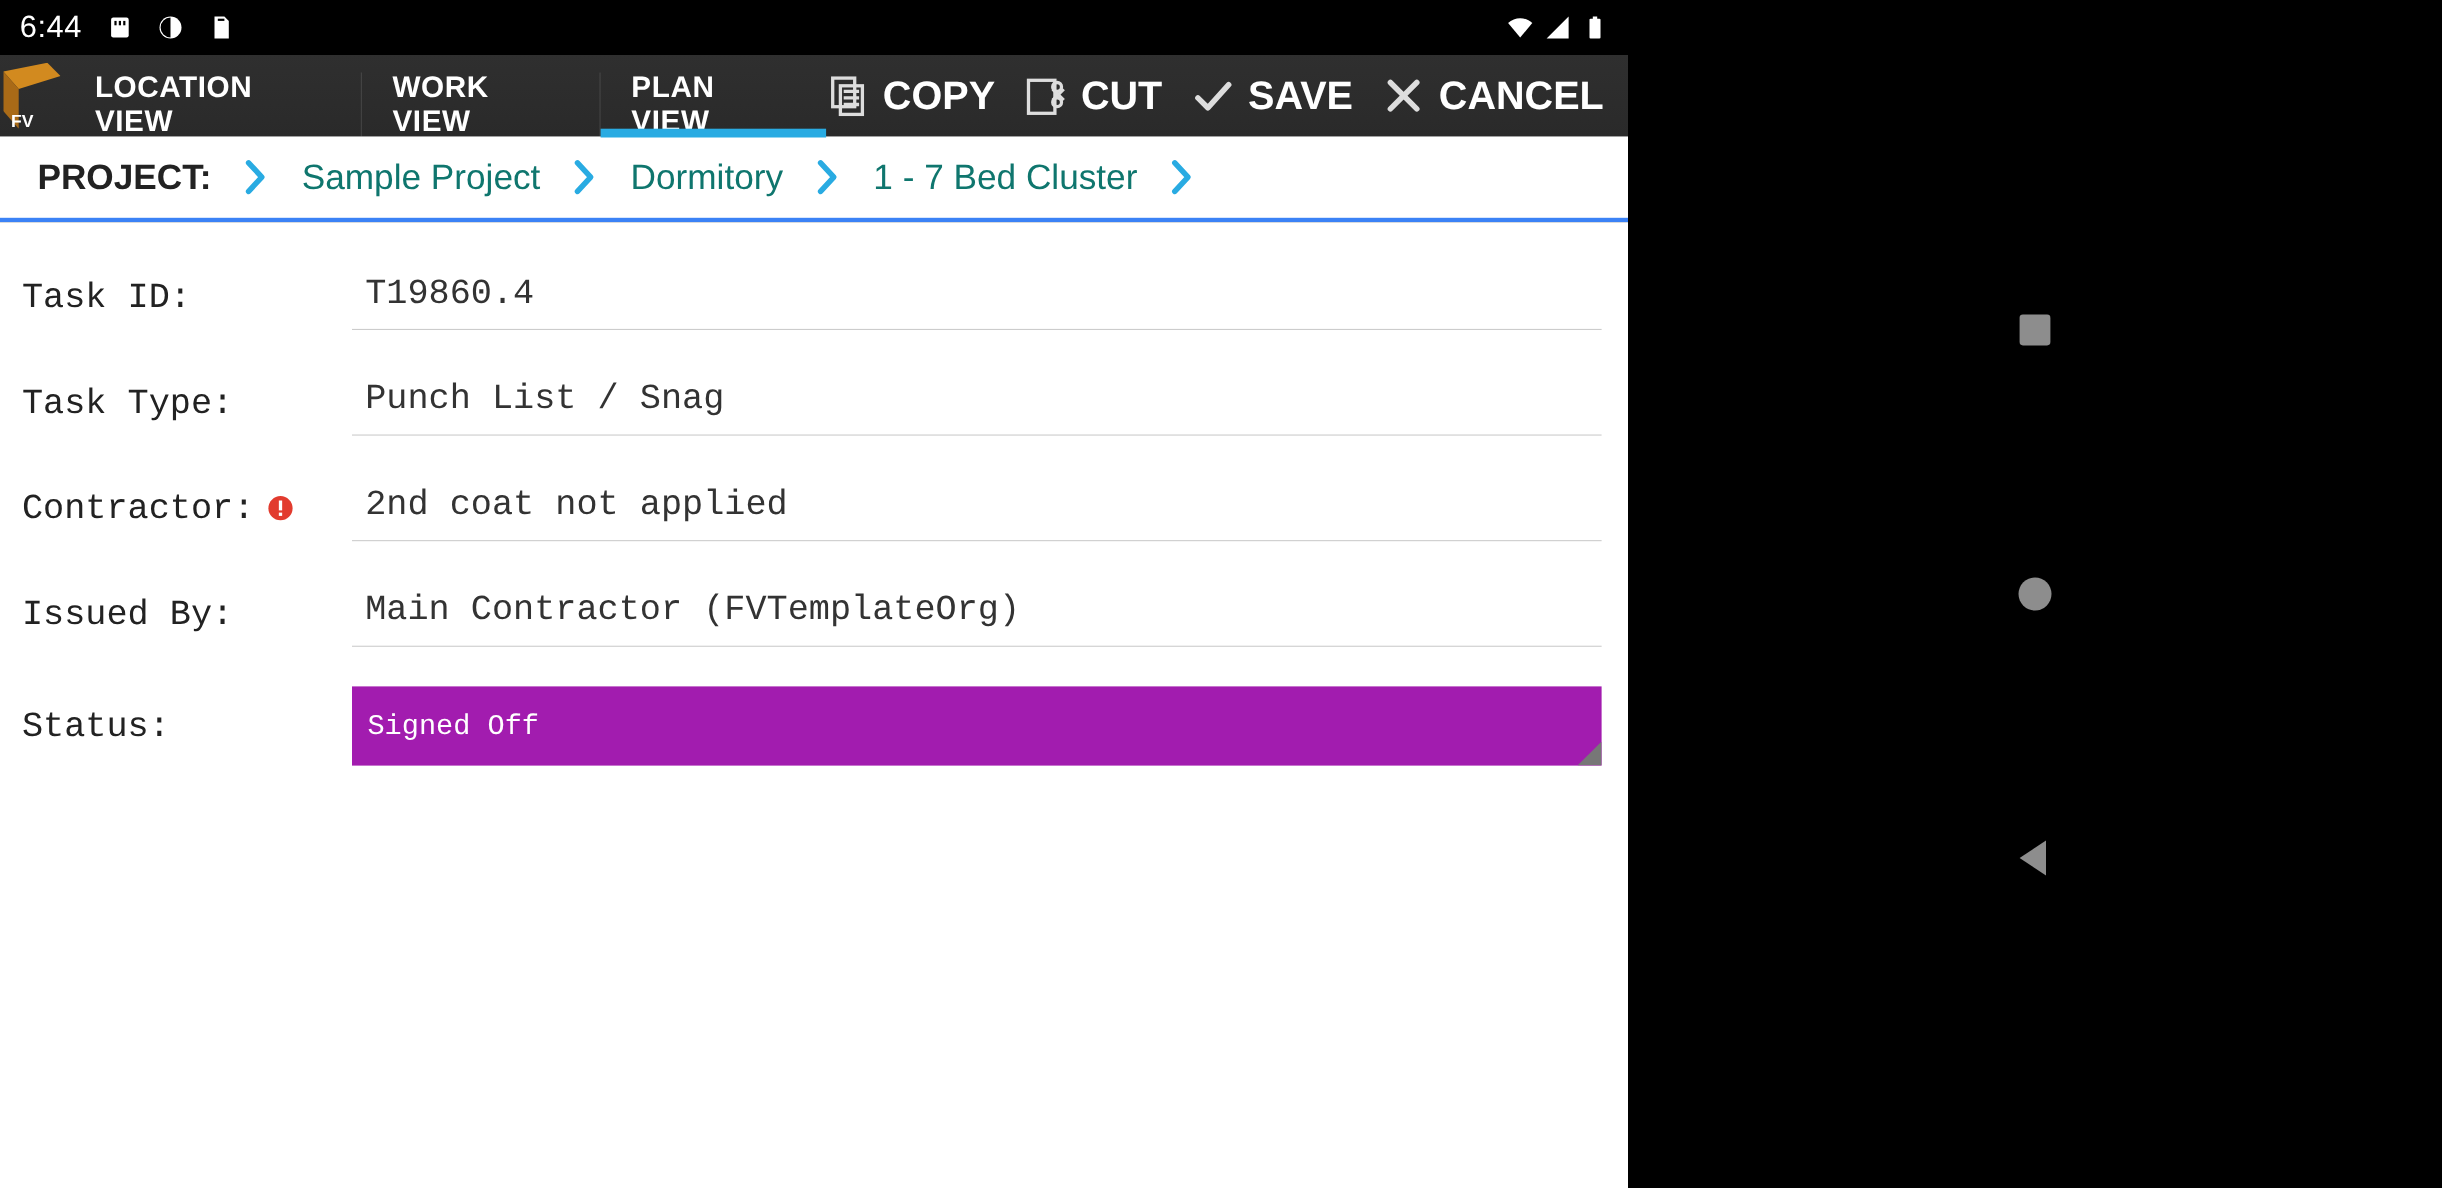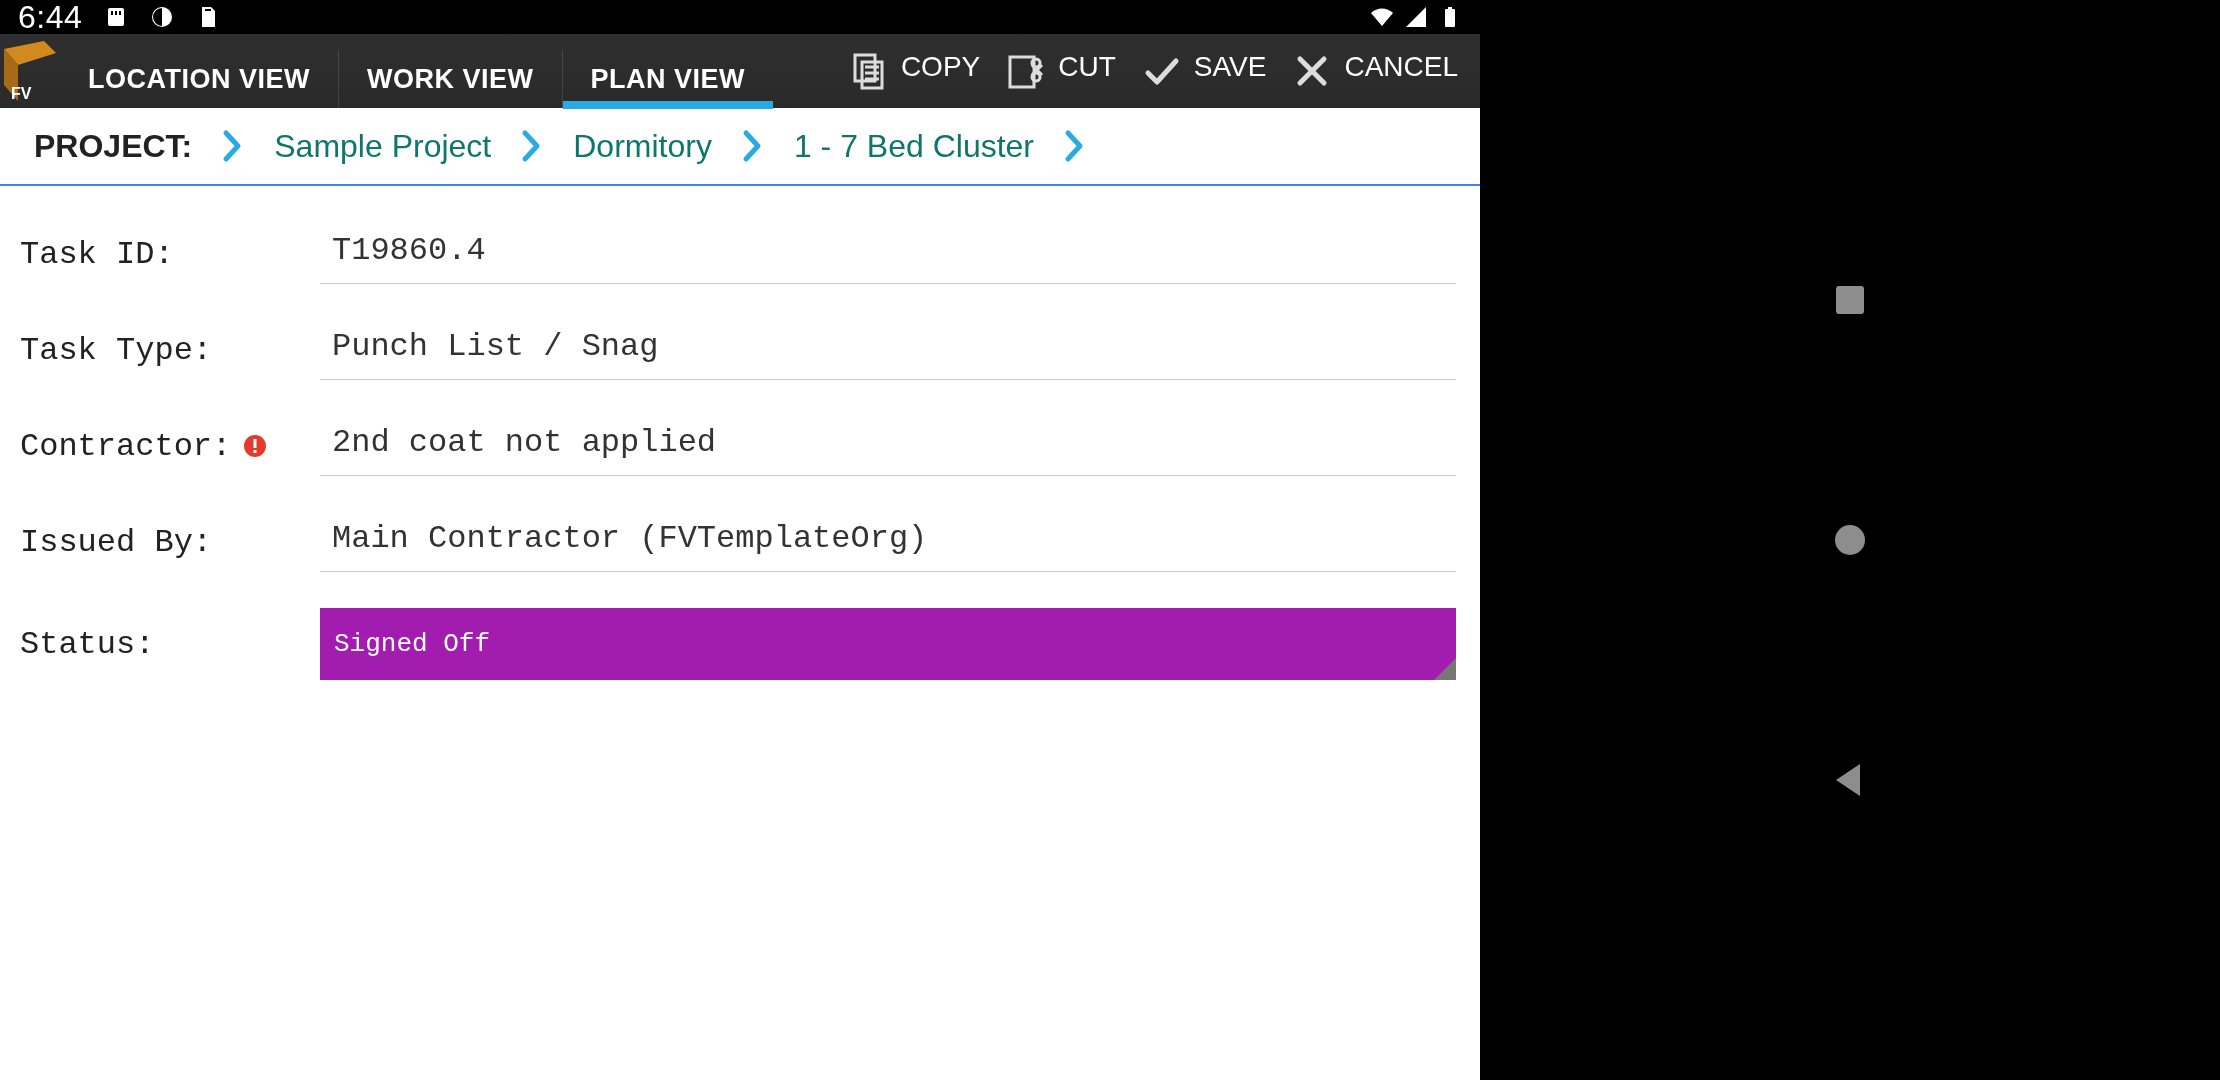--- a/index.html
+++ b/index.html
@@ -1,40 +1,40 @@
 <!DOCTYPE html>
 <html><head>
 <meta charset="utf-8">
 <style>
   * { box-sizing: border-box; margin: 0; padding: 0; }
   html, body { width: 2220px; height: 1080px; overflow: hidden; font-family: "Helvetica Neue", Arial, sans-serif; }
   body { background: #000; display: flex; }
 
   .phone-area { width: 1480px; height: 1080px; display: flex; flex-direction: column; background: #000; }
 
-  .statusbar { height: 34px; background: #000; color: #fff; display: flex; align-items: center; padding: 0 18px; font-size: 32px; }
+  .statusbar { height: 50px; background: #000; color: #fff; display: flex; align-items: center; padding: 0 18px; font-size: 28px; }
   .status-left { display: flex; align-items: center; gap: 22px; }
   .status-right { margin-left: auto; display: flex; align-items: center; gap: 10px; }
   .clock { font-weight: 500; letter-spacing: 0.5px; }
   .sb-icon { width: 24px; height: 24px; display: inline-flex; }
   .sb-icon svg { width: 100%; height: 100%; }
 
   .topbar { height: 74px; background: linear-gradient(#2f2f2f,#2a2a2a); display: flex; align-items: stretch; color: #fff; }
   .logo { width: 60px; height: 74px; display: flex; align-items: center; justify-content: center; }
   .logo svg { width: 52px; height: 60px; }
   .tabs { display: flex; align-items: stretch; margin-top: 16px; }
   .tab { padding: 0 28px; display: flex; align-items: center; font-weight: 700; font-size: 27px; letter-spacing: 0.5px; position: relative; border-left: 1px solid rgba(255,255,255,0.12); color: #fff; }
   .tab.first { border-left: none; }
   .tab.active::after { content: ""; position: absolute; left: 0; right: 0; bottom: -1px; height: 8px; background: #29abe2; }
   .topactions { margin-left: auto; display: flex; align-items: center; gap: 26px; padding-right: 22px; }
-  .ta-item { display: flex; align-items: flex-start; gap: 12px; font-weight: 400; font-size: 28px; }
+  .ta-item { display: flex; align-items: center; gap: 12px; font-weight: 700; font-size: 36px; }
   .ta-icon { width: 40px; height: 40px; display: inline-flex; }
   .ta-icon svg { width: 100%; height: 100%; }
 
-  .breadcrumbs { height: 78px; background: #fff; display: flex; align-items: center; padding: 0 34px; gap: 30px; border-bottom: 2px solid #3b82f6; }
+  .breadcrumbs { height: 78px; background: #fff; display: flex; align-items: center; padding: 0 34px; gap: 30px; border-bottom: 4px solid #3b82f6; }
   .bc-label { font-size: 32px; font-weight: 700; color: #222; }
   .bc-item { font-size: 32px; color: #0f766e; }
   .bc-chevron { width: 22px; height: 34px; display: inline-flex; }
   .bc-chevron svg { width: 100%; height: 100%; }
 
   .form { flex: 1; background: #fff; padding: 20px 24px 0 20px; overflow: hidden; }
   .form table { width: 100%; border-collapse: collapse; font-family: Liberation Mono, monospace; }
   .form td { vertical-align: middle; padding: 18px 0; }
   .form td.labelcell { width: 300px; font-size: 32px; font-weight: 500; color: #222; }
   .form td.labelcell .lblrow { display: flex; align-items: center; gap: 12px; }

